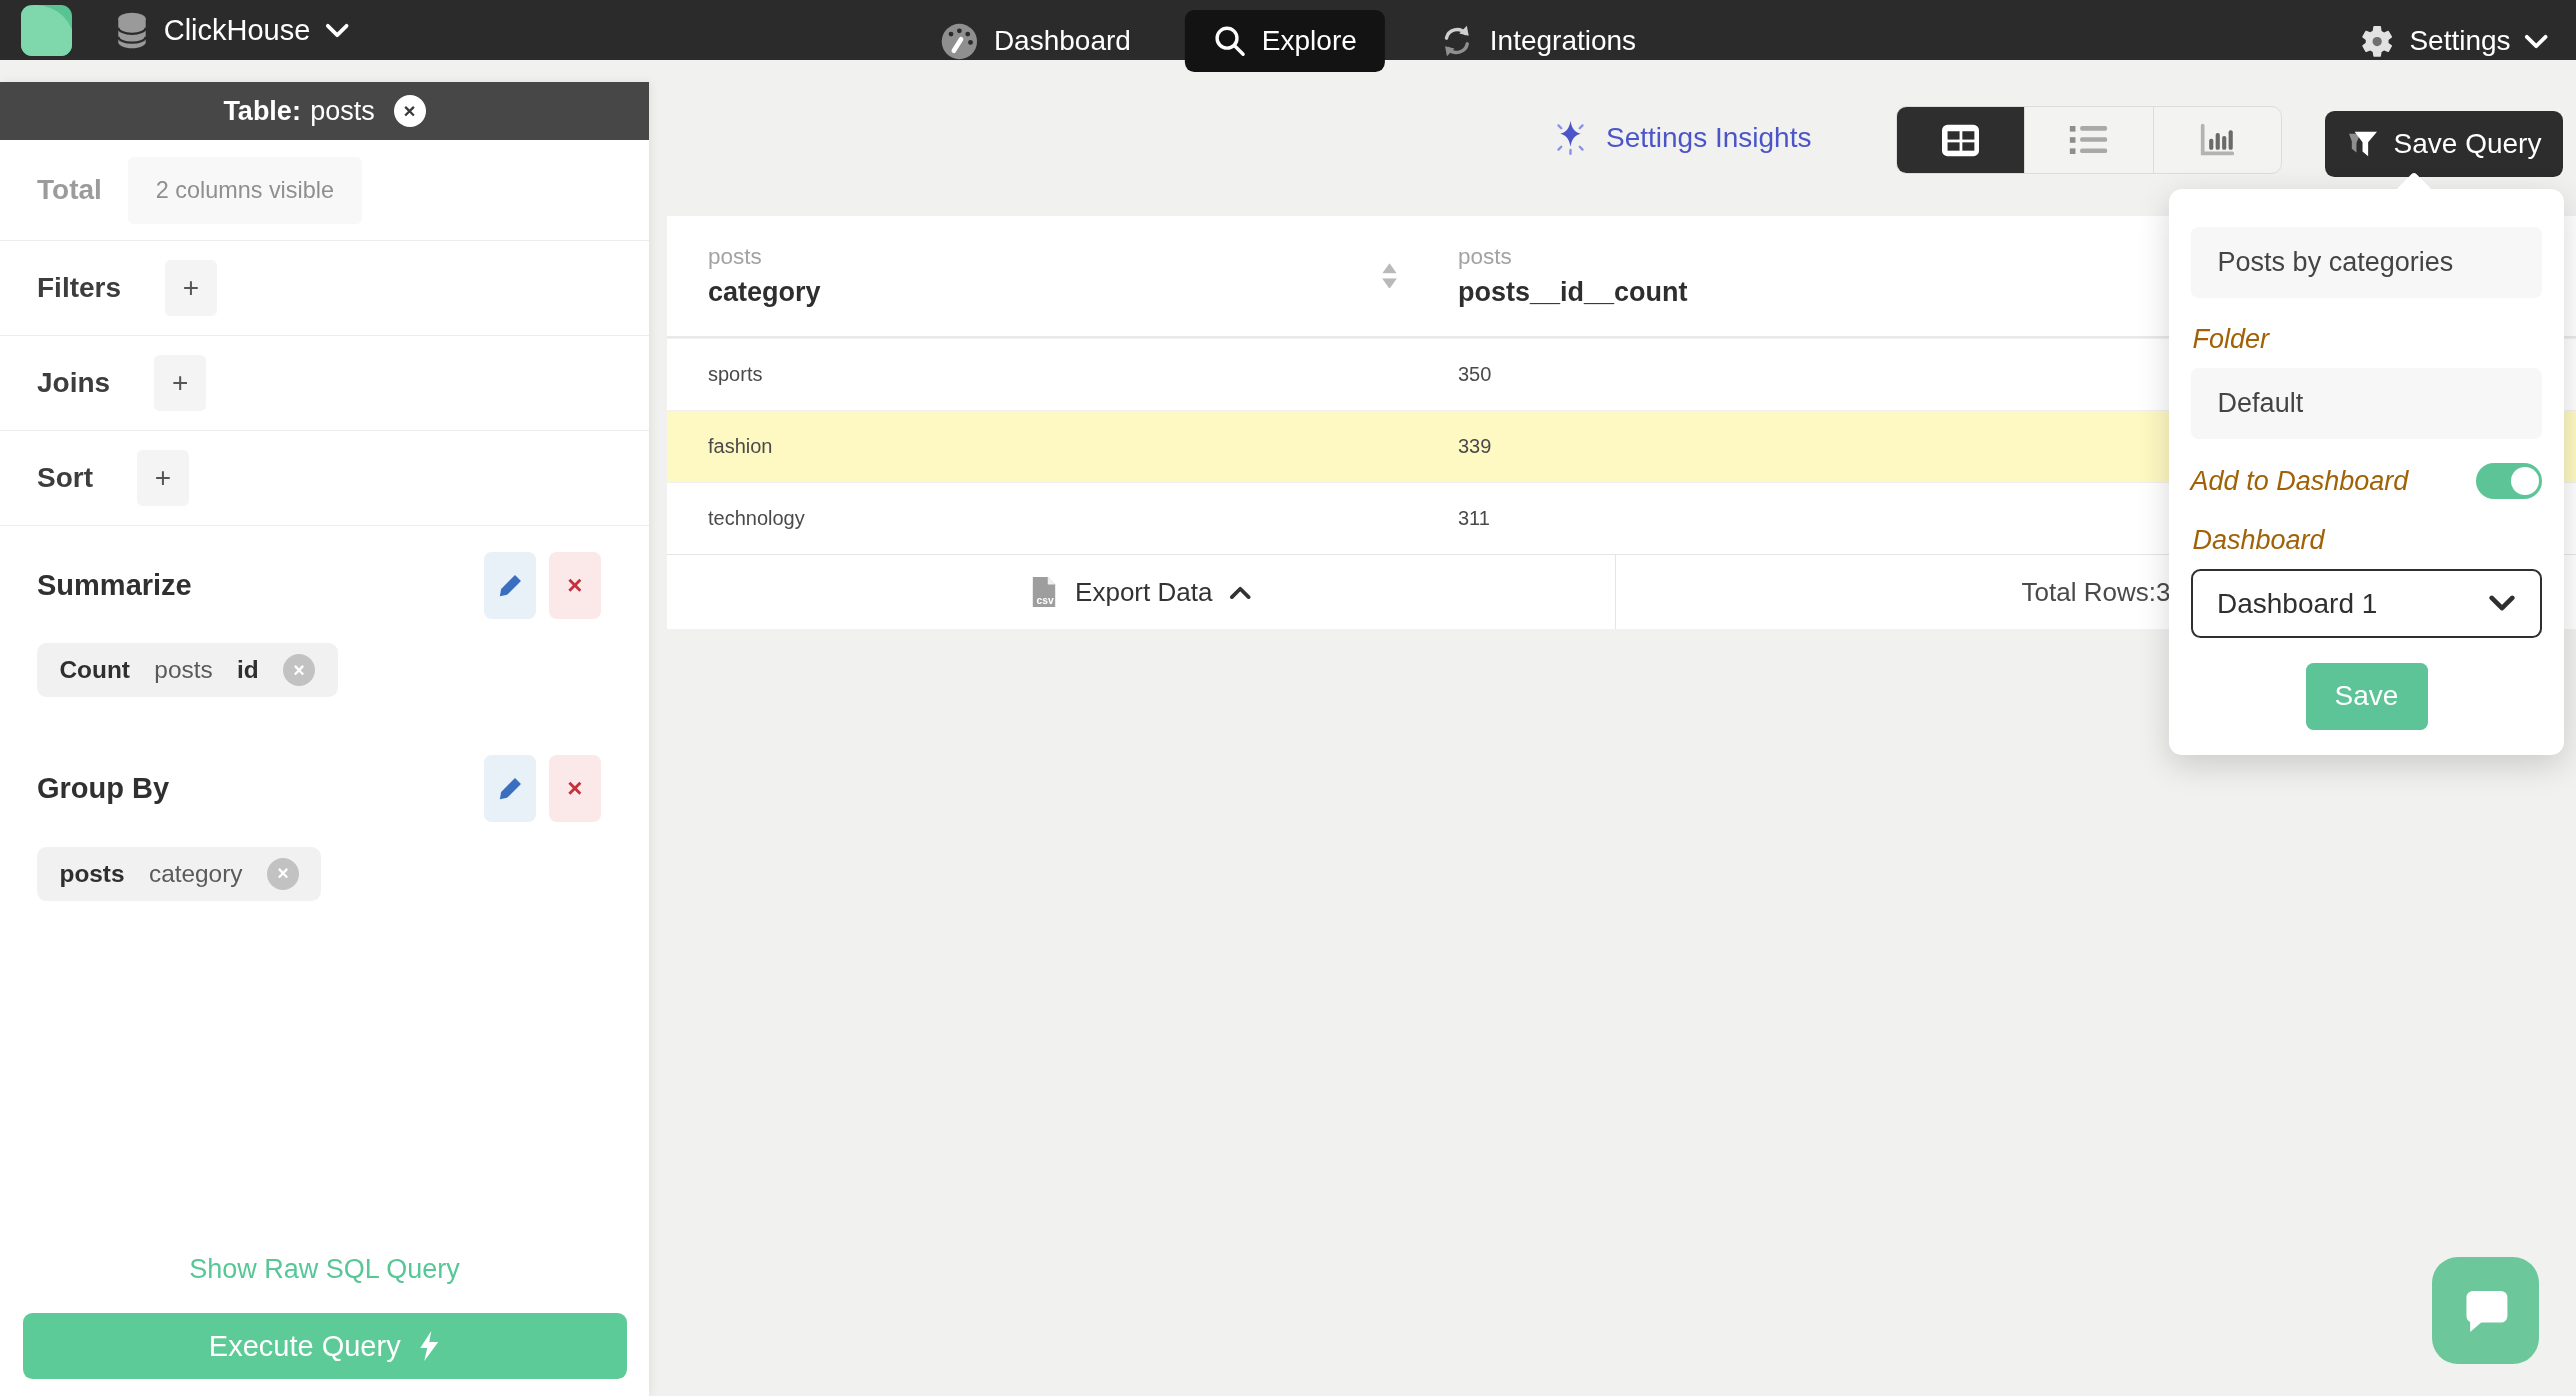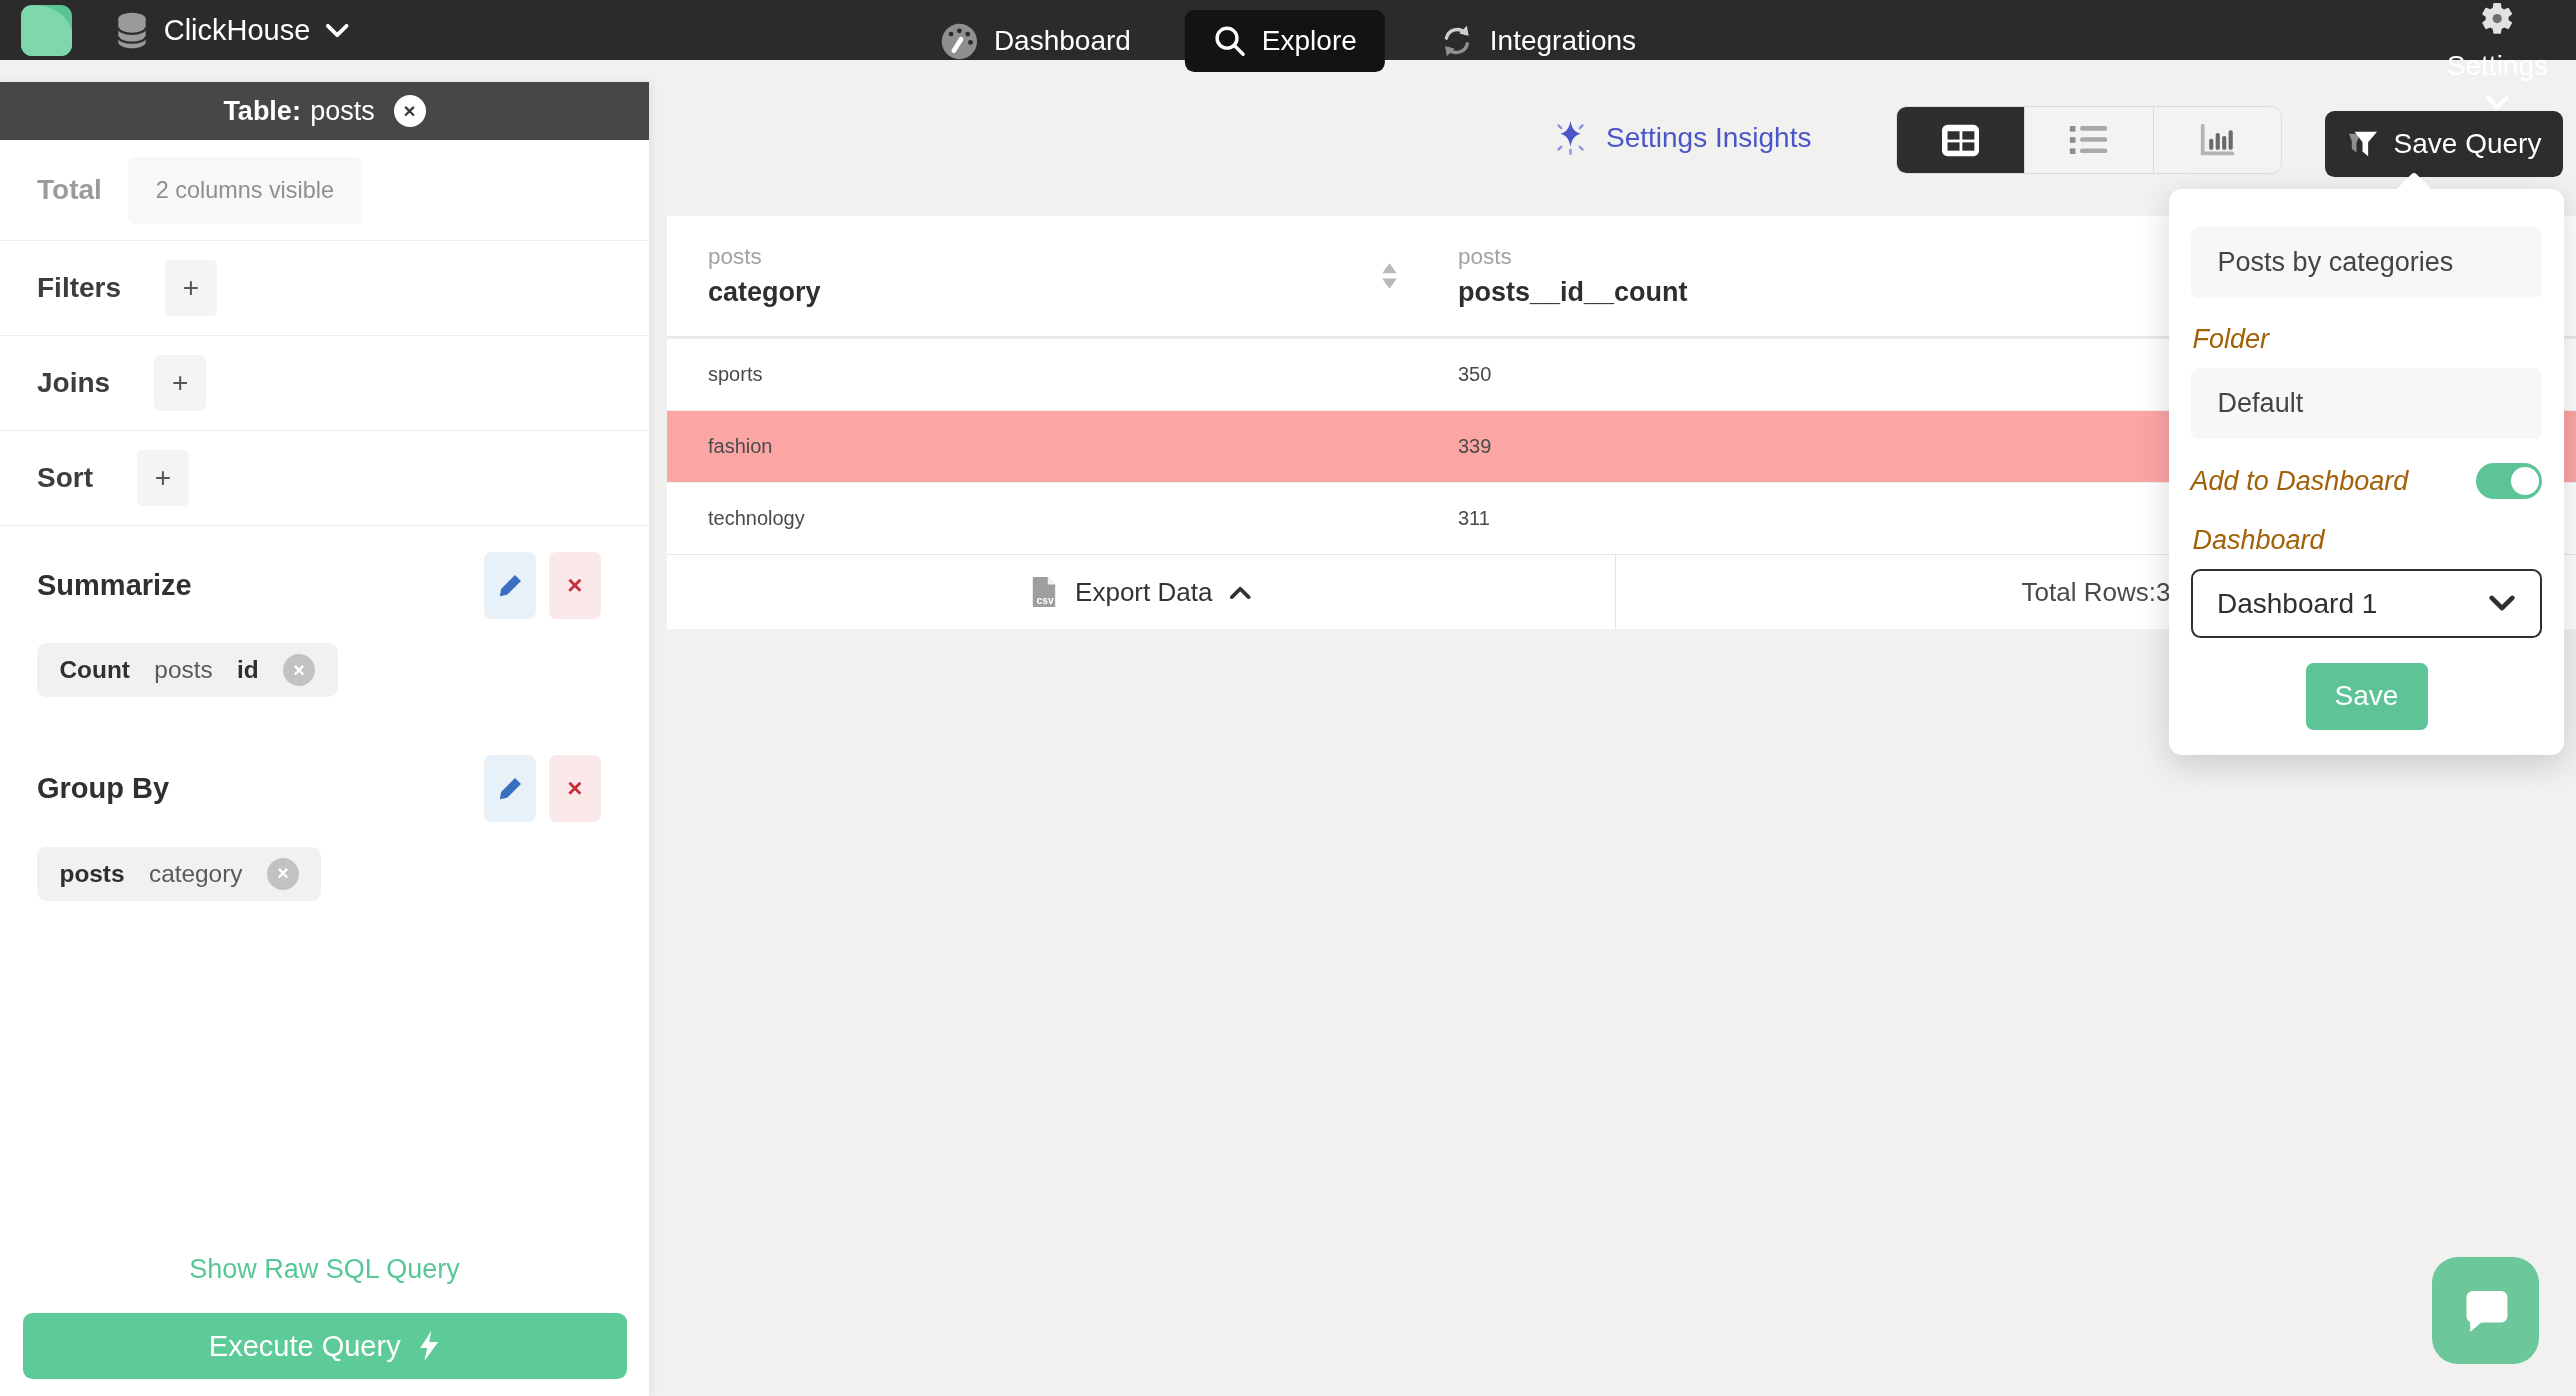--- a/index.html
+++ b/index.html
@@ -14,21 +14,21 @@
   
   .topnav{position:absolute;left:0;top:0;width:2576px;height:60px;background:#2b2b2b;display:flex;align-items:center;z-index:30;}
   .brand{display:flex;align-items:center;gap:22.5px;margin-left:20.6px;}
   .logo{width:51px;height:51px;border-radius:11.2px;background:#57c491;position:relative;overflow:hidden;flex:none;}
   .logo::after{content:"";position:absolute;left:-24.4px;bottom:-28px;width:79px;height:79px;border-radius:50%;background:#7fd7ac;}
   .brand-sel{display:flex;align-items:center;gap:15px;margin-left:20.6px;cursor:pointer;}
   .brand-name{color:#fff;font-size:29px;font-weight:500;}
   .nav-center{position:absolute;left:50%;top:0;height:82px;transform:translateX(-50%);display:flex;align-items:center;gap:41px;}
   .nav-item{display:flex;align-items:center;gap:15px;color:#fff;font-size:28px;cursor:pointer;padding:0 13px;height:62px;border-radius:9.4px;white-space:nowrap;}
   .nav-item.active{background:#131313;padding:0 28px;}
-  .nav-right{position:absolute;right:28px;top:0;height:82px;display:flex;align-items:center;gap:13px;color:#fff;font-size:28px;cursor:pointer;flex-direction:column;}
+  .nav-right{position:absolute;right:28px;top:0;height:82px;display:flex;align-items:center;gap:13px;color:#fff;font-size:28px;cursor:pointer;}
 
   
   .sidebar{position:absolute;left:0;top:82px;width:649px;height:1314px;background:#fff;box-shadow:2.8px 0 9.4px rgba(0,0,0,.07);z-index:20;display:flex;flex-direction:column;}
   .sb-header{height:58px;background:#474747;color:#fff;display:flex;align-items:center;justify-content:center;gap:9.4px;font-size:27px;flex:none;}
   .sb-header b{font-weight:700;}
   .close-badge{width:32px;height:32px;border-radius:50%;background:#fff;color:#383838;display:flex;align-items:center;justify-content:center;font-size:20.6px;font-weight:700;margin-left:9.4px;cursor:pointer;}
   .sec{flex:none;display:flex;align-items:center;padding-left:37px;border-bottom:0.9px solid #ededed;gap:26px;}
   .sec-show{height:101px;}
   .show-label{font-size:28px;font-weight:700;color:#9b9b9b;}
   .show-chip{background:#f8f8f8;border-radius:5.6px;height:67px;display:flex;align-items:center;padding:0 28px;font-size:23.4px;color:#8f8f8f;cursor:pointer;}
@@ -64,21 +64,21 @@
   .tbl{position:absolute;left:18px;top:134px;right:0;background:#fff;}
   .t-head{display:flex;height:122px;border-bottom:2.8px solid #e9e9e9;position:relative;}
   .t-col1{width:758px;flex:none;padding-left:41px;}
   .t-col2{flex:1;padding-left:33px;}
   .th-cell{display:flex;flex-direction:column;justify-content:center;gap:7.5px;}
   .th-group{font-size:22.5px;color:#a3a3a3;}
   .th-name{font-size:27px;font-weight:700;color:#2e2e2e;}
   .sort-ind{position:absolute;left:714px;top:50%;transform:translateY(-50%);display:flex;flex-direction:column;gap:4.7px;cursor:pointer;}
   .t-row{display:flex;height:72px;align-items:center;font-size:20px;color:#4a4a4a;border-top:0.9px solid #f0f0f0;}
   .t-row:first-of-type{border-top:none;}
-  .t-row.stripe{background:#fca5a5;}
+  .t-row.stripe{background:#fef9c3;}
   .t-foot{display:flex;height:75px;border-top:0.9px solid #e5e5e5;}
   .tf-export{width:949px;flex:none;display:flex;align-items:center;justify-content:center;gap:17px;font-size:26px;color:#333;border-right:0.9px solid #e5e5e5;cursor:pointer;}
   .tf-total{flex:1;display:flex;align-items:center;justify-content:center;font-size:26px;color:#4a4a4a;}
 
   
   .popover{position:absolute;left:1520px;top:107px;width:395px;background:#fff;border-radius:13px;box-shadow:0 9.4px 32px rgba(0,0,0,.16);padding:38px 21.6px 16px 21.6px;z-index:40;}
   .popover::before{content:"";position:absolute;left:232px;top:-12.2px;width:26px;height:26px;background:#fff;transform:rotate(45deg);border-radius:3.7px;}
   .pop-input{height:71px;background:#f7f7f7;border:none;border-radius:7.5px;width:100%;padding-left:27px;font-size:27px;color:#444;font-family:inherit;display:flex;align-items:center;}
   .pop-label{font-size:27px;color:#a16207;margin:26px 0 13px 1.9px;font-style:italic;}
   .pop-toggle-row{display:flex;align-items:center;justify-content:space-between;margin-top:24.4px;}

